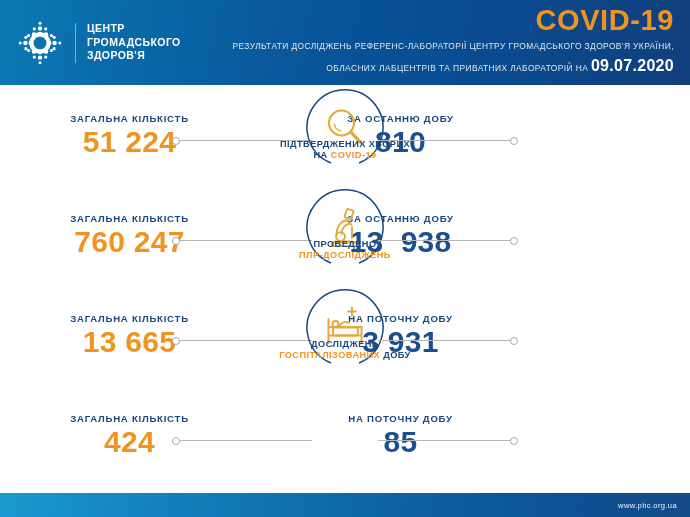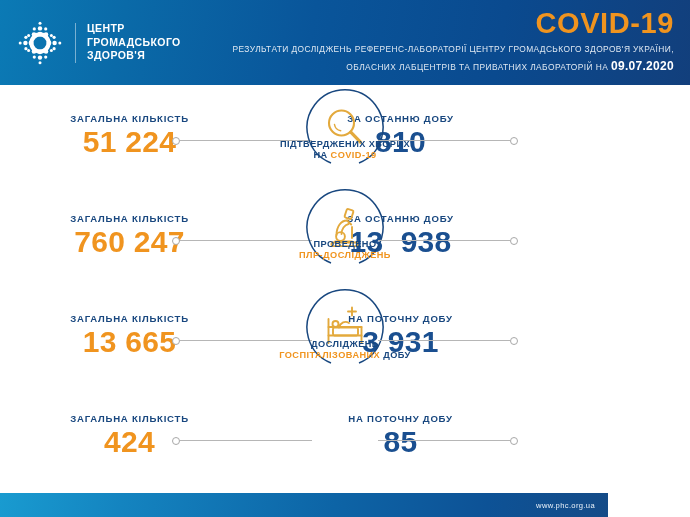--- a/index.html
+++ b/index.html
@@ -32,21 +32,21 @@
     display: flex; flex-direction: column; align-items: flex-end; justify-content: center;
   }
   .covid-title {
     color: #f0941f; font-size: 29px; font-weight: bold;
     letter-spacing: .6px; line-height: 1; margin-bottom: 5px;
   }
   .subtitle-line {
     color: #dfe8f2; font-size: 8.4px; font-weight: normal;
     letter-spacing: .42px; line-height: 1.62; white-space: nowrap;
   }
-  .subtitle-date { color: #ffffff; font-weight: bold; font-size: 12px; letter-spacing: .3px; }
+  .subtitle-date { color: #ffffff; font-weight: bold; font-size: 16px; letter-spacing: .3px; }
 
   
   .rows { position: absolute; top: 85px; left: 0; width: 690px; height: 400px; }
   .row {
     position: relative; width: 690px; height: 100px;
     display: flex; align-items: center;
   }
 
   .side {
     width: 265px; text-align: right;
@@ -92,21 +92,21 @@
     text-align: center; line-height: 1.22;
   }
   .med-label .l1, .med-label .l2 {
     font-size: 9.2px; font-weight: bold; letter-spacing: .45px; white-space: nowrap;
   }
   .t-blue { color: #18477f; text-align: center; }
   .t-orange { color: #f0941f; }
 
   
   .footer {
-    position: absolute; bottom: 0; left: 0; width: 608px; height: 24px;
+    position: absolute; bottom: 0; left: 0; width: 690px; height: 24px;
     background: linear-gradient(100deg, #199bd0 0%, #1484c0 20%, #0d64a6 55%, #0d5296 80%, #154b87 100%);
     display: flex; align-items: center; justify-content: flex-end; padding-right: 13px;
   }
   .footer-url { color: #eaf2fa; font-size: 7.6px; letter-spacing: .35px; }
 </style>
 </head>
 <body>
 
 <div class="page">
 

